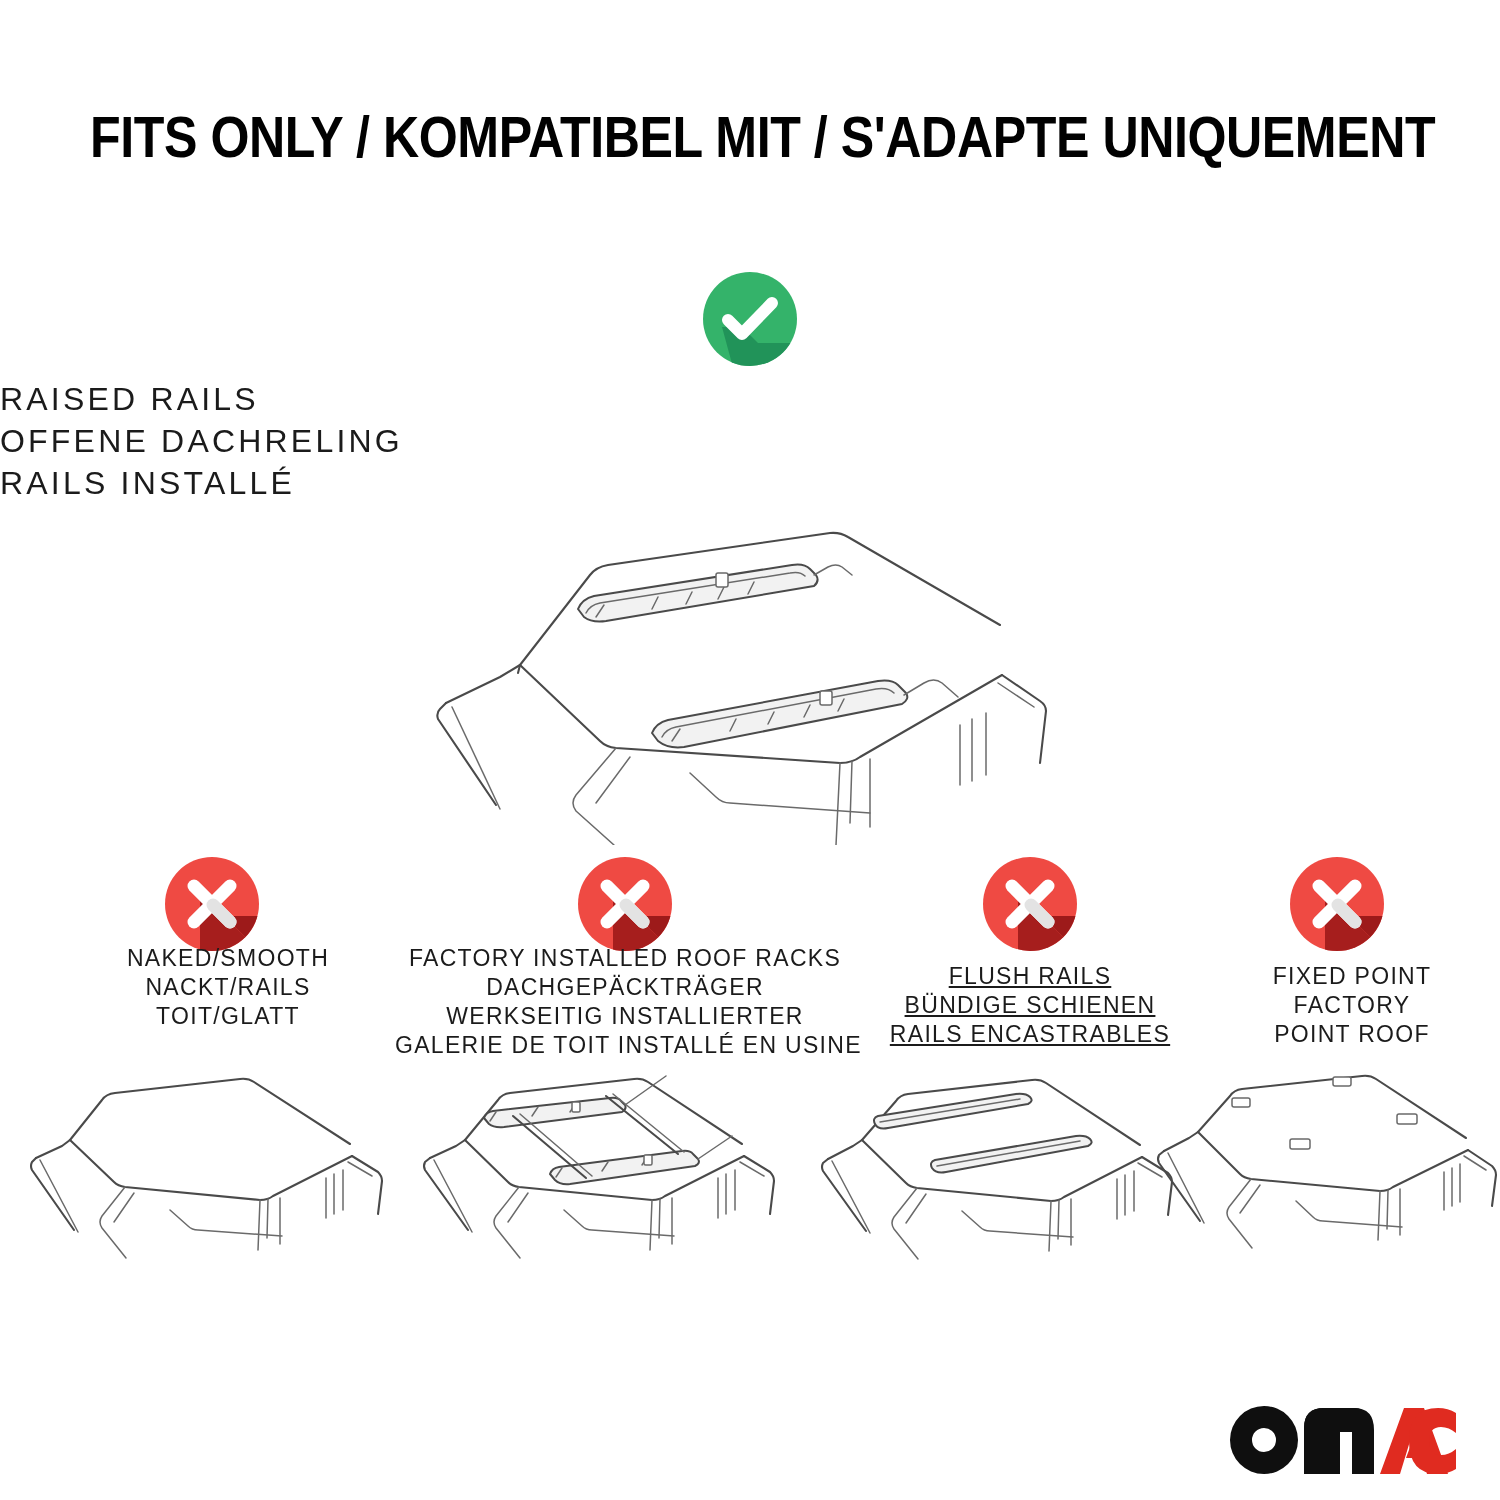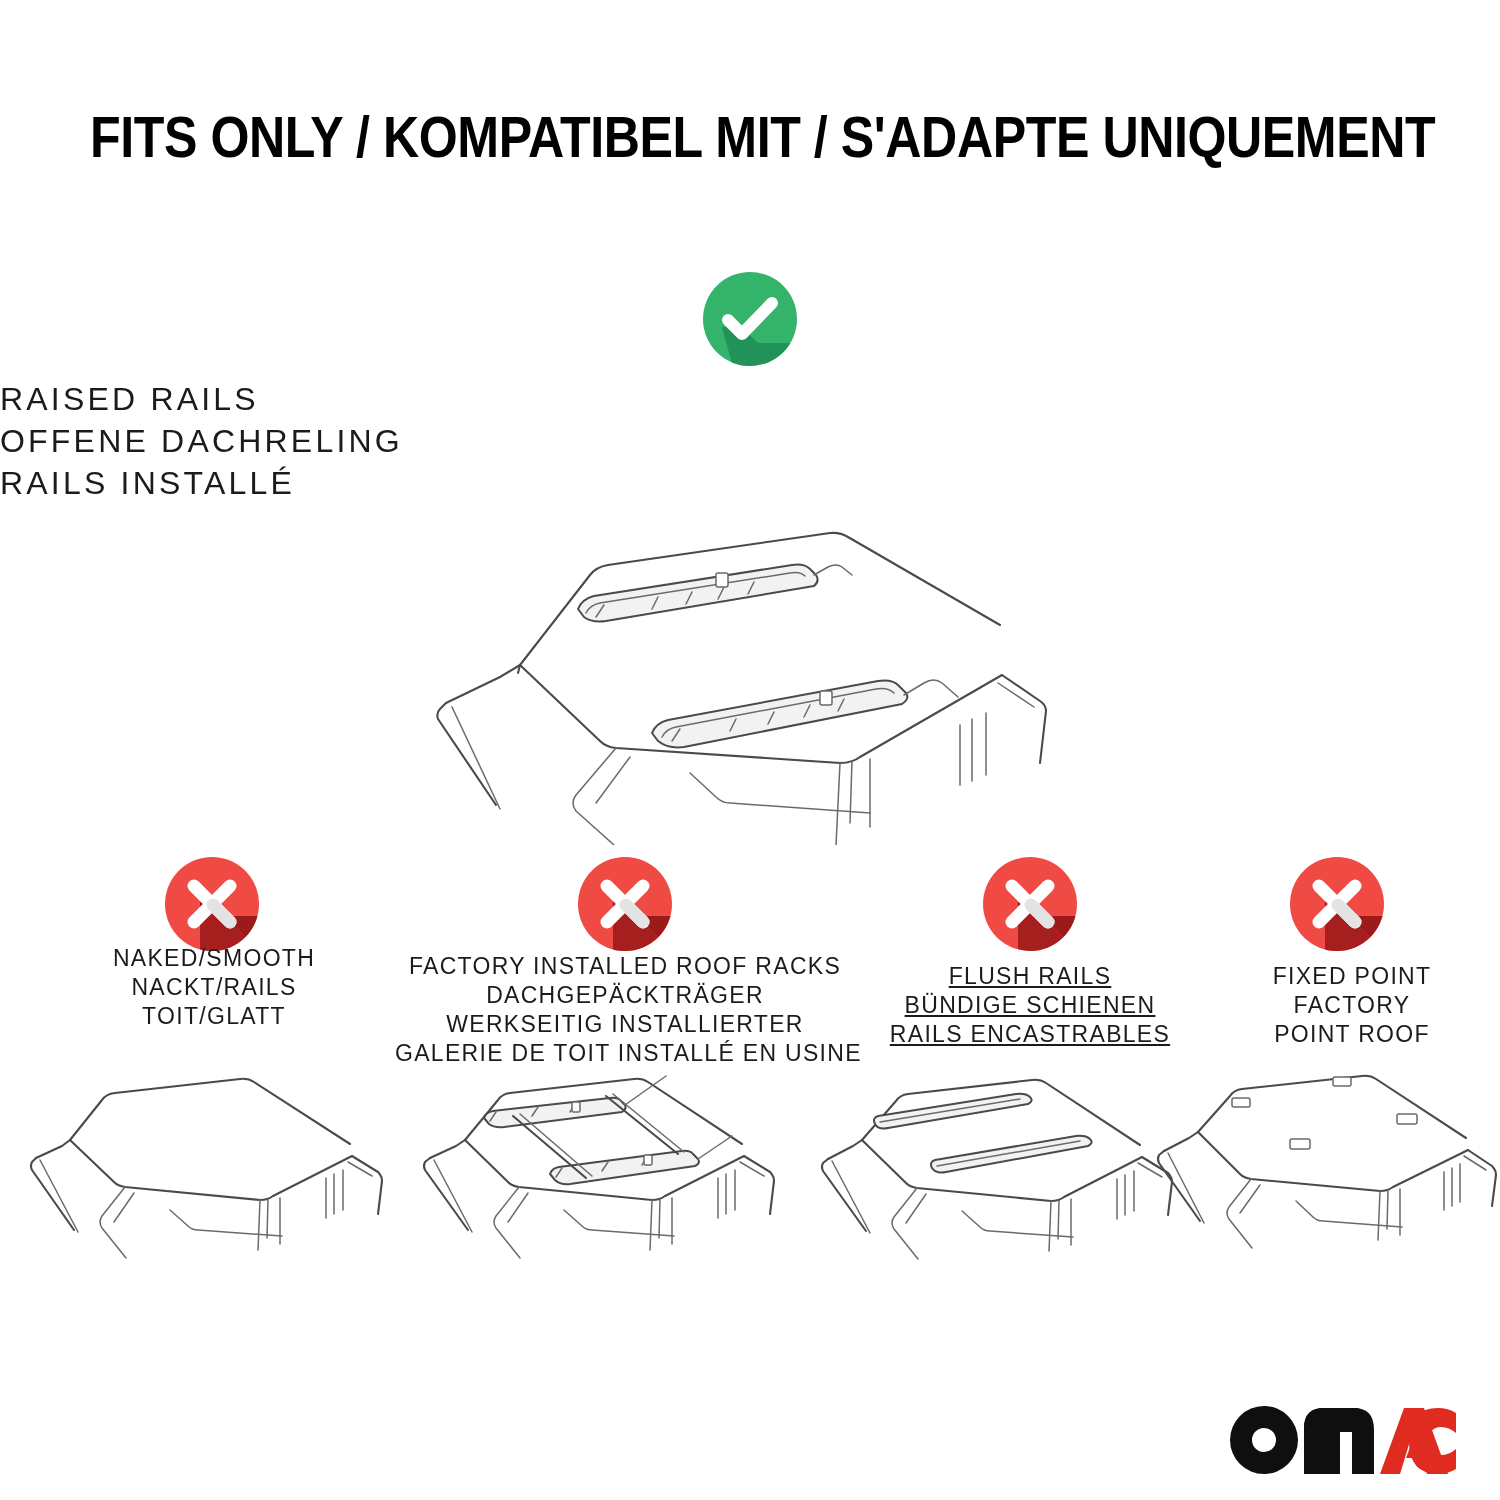--- a/index.html
+++ b/index.html
@@ -172,21 +172,21 @@
     <g stroke="#ffffff" stroke-width="13" stroke-linecap="round">
       <line x1="34" y1="34" x2="70" y2="70"></line>
       <line x1="70" y1="34" x2="34" y2="70"></line>
     </g>
     <g clip-path="url(#x1)">
       <line x1="53" y1="53" x2="70" y2="70" stroke="#e3e3e3" stroke-width="13" stroke-linecap="round"></line>
     </g>
   </svg>
 </div>
 
-<div class="col-caption" style="left:4px;top:944px;width:420px;">
+<div class="col-caption" style="left:18px;top:944px;width:420px;">
   <div>NAKED/SMOOTH</div>
   <div>NACKT/RAILS</div>
   <div>TOIT/GLATT</div>
 </div>
 
 <div class="col-art line-art" style="left:30px;top:1060px;width:390px;height:240px;">
   <svg viewBox="0 0 390 240" xmlns="http://www.w3.org/2000/svg">
     <path d="M40 80 L72 40 Q76 34 85 33 L210 19 Q218 18 224 22 L320 84"></path>
     <path d="M40 80 L84 122 Q88 126 95 127 L230 140 Q238 140 243 136 L322 96"></path>
     <path d="M40 80 L32 86 L6 98"></path>
@@ -221,21 +221,21 @@
     <g stroke="#ffffff" stroke-width="13" stroke-linecap="round">
       <line x1="34" y1="34" x2="70" y2="70"></line>
       <line x1="70" y1="34" x2="34" y2="70"></line>
     </g>
     <g clip-path="url(#x2)">
       <line x1="53" y1="53" x2="70" y2="70" stroke="#e3e3e3" stroke-width="13" stroke-linecap="round"></line>
     </g>
   </svg>
 </div>
 
-<div class="col-caption" style="left:395px;top:944px;width:460px;margin-top:8px;">
+<div class="col-caption" style="left:395px;top:944px;width:460px;">
   <div>FACTORY INSTALLED ROOF RACKS</div>
   <div>DACHGEPÄCKTRÄGER</div>
   <div>WERKSEITIG INSTALLIERTER</div>
   <div>GALERIE DE TOIT INSTALLÉ EN USINE</div>
 </div>
 
 <div class="col-art line-art" style="left:420px;top:1058px;width:390px;height:240px;">
   <svg viewBox="0 0 390 240" xmlns="http://www.w3.org/2000/svg">
     <path d="M45 82 L78 42 Q82 36 90 35 L214 21 Q222 20 228 24 L322 86"></path>
     <path d="M45 82 L88 124 Q92 128 99 129 L232 142 Q240 142 245 138 L324 98"></path>

